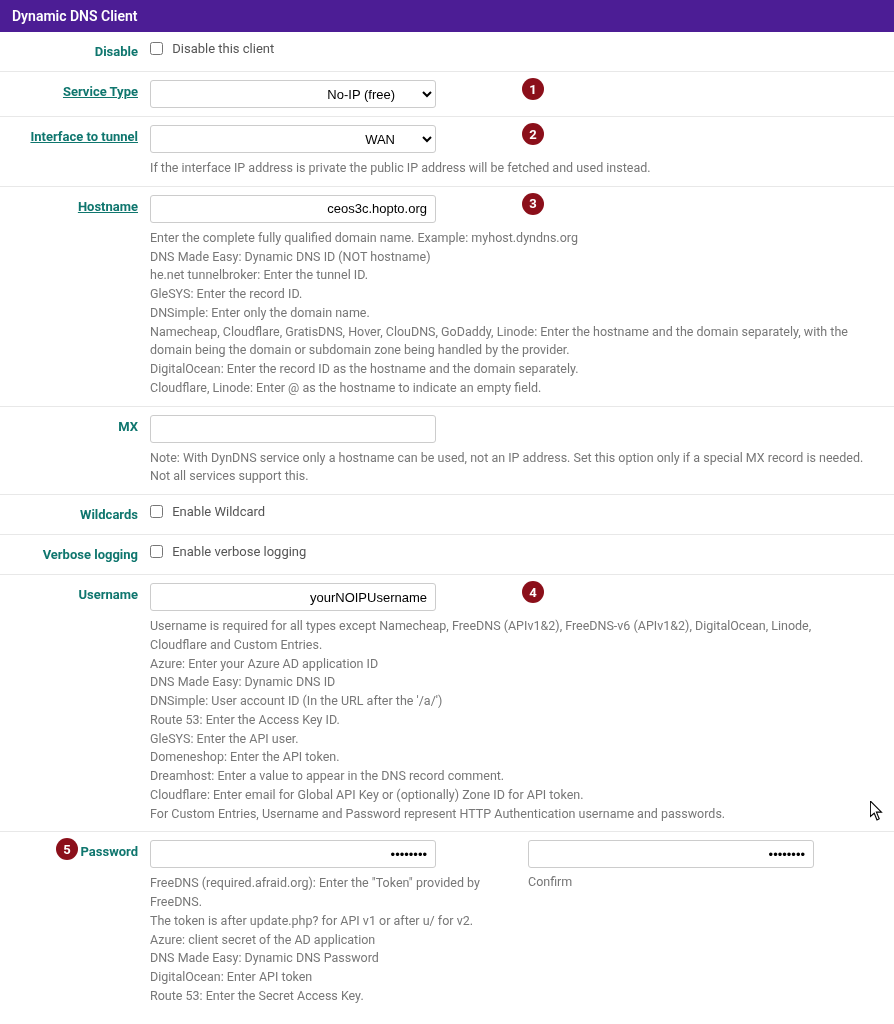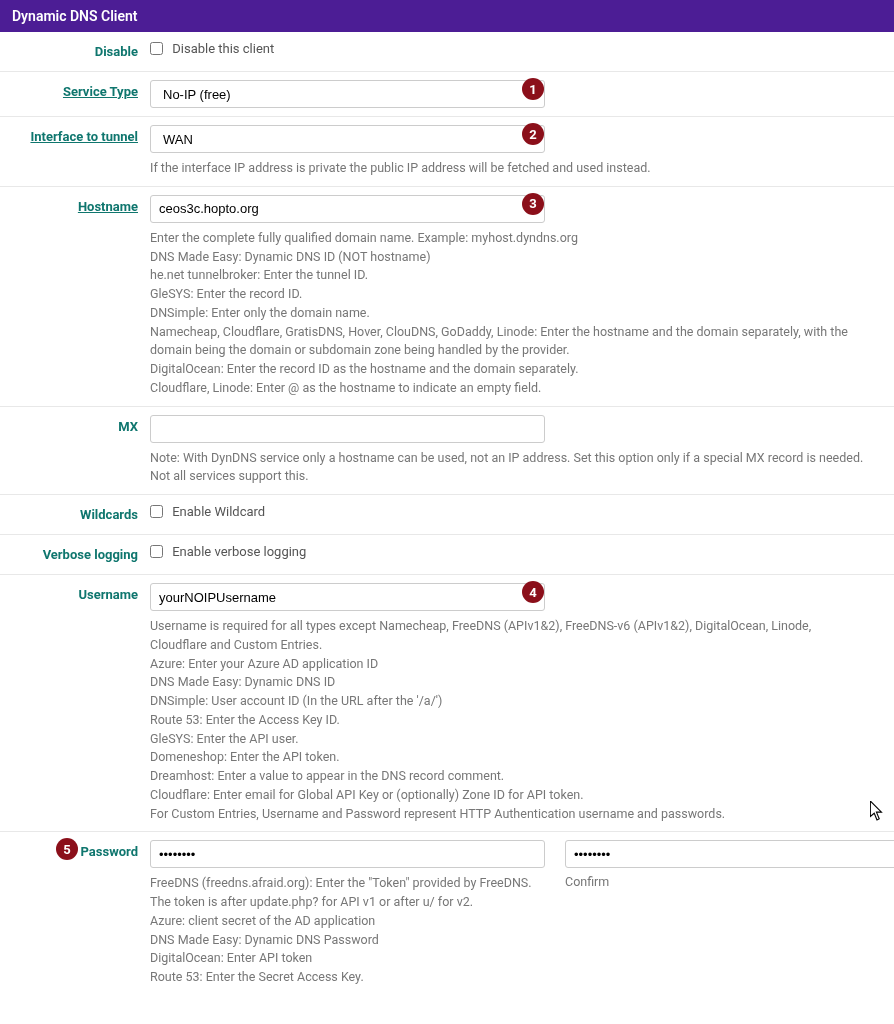--- a/index.html
+++ b/index.html
@@ -38,27 +38,28 @@
     flex: 1;
     padding: 0 8px 0 0;
     min-width: 0;
   }
   .input-col.two-col {
     display: flex;
     gap: 20px;
   }
   .input-col.two-col > div { flex: 1; }
   select, input[type="text"], input[type="password"] {
-    width: 395px;
+    width: 286px;
     padding: 4px 8px;
     border: 1px solid #ccc;
     border-radius: 3px;
     font-size: 13px;
     height: 28px;
     background: #fff;
+    text-align: right;
   }
   select { padding-right: 24px; }
   input[type="checkbox"] {
     margin-right: 6px;
     vertical-align: middle;
   }
   .checkbox-label {
     font-size: 13px;
     color: #555;
     vertical-align: middle;
@@ -212,21 +213,21 @@
   <span class="badge badge-inline">4</span>
 </div>
 
 <div class="form-row">
   <span class="badge badge-left">5</span>
   <div class="label-col"><span>Password</span></div>
   <div class="input-col two-col">
     <div>
       <input type="password" value="••••••••" style="">
       <div class="help-text">
-        <span class="line">FreeDNS (freedns.afraid.org): Enter the "Token" provided by FreeDNS.</span>
+        <span class="line">FreeDNS (required.afraid.org): Enter the "Token" provided by FreeDNS.</span>
         <span class="line">The token is after update.php? for API v1 or after u/ for v2.</span>
         <span class="line">Azure: client secret of the AD application</span>
         <span class="line">DNS Made Easy: Dynamic DNS Password</span>
         <span class="line">DigitalOcean: Enter API token</span>
         <span class="line">Route 53: Enter the Secret Access Key.</span>
 
       </div>
     </div>
     <div>
       <input type="password" value="••••••••" style="">

